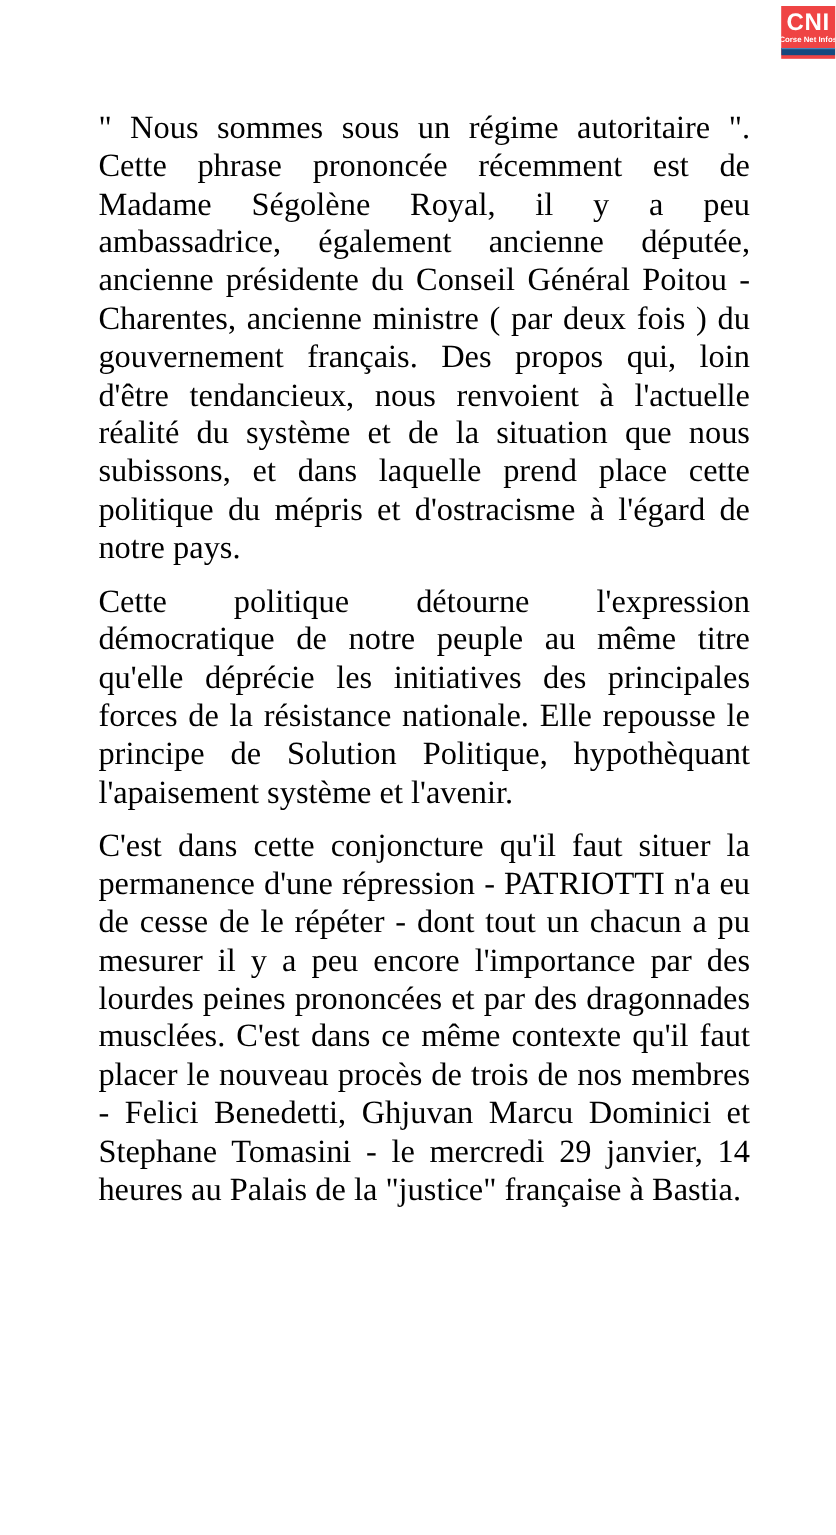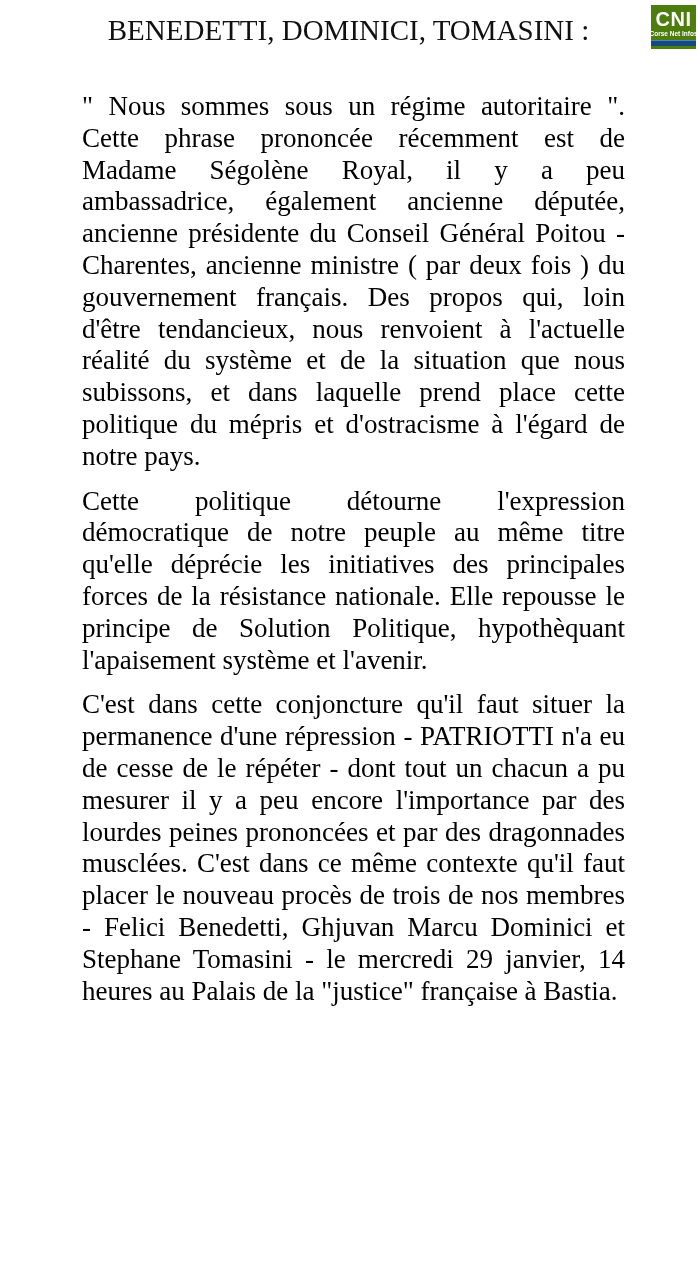--- a/index.html
+++ b/index.html
@@ -36,21 +36,21 @@
     line-height: 31.8px;
     color: #000000;
   }
   .body-copy p { margin: 0 0 13px 0; }
   .logo {
     position: absolute;
     top: 5px;
     left: 651px;
     width: 45px;
     height: 44px;
-    background: #4d7c0f;
+    background: #ef4444;
     display: flex;
     flex-direction: column;
     align-items: center;
     justify-content: flex-start;
     font-family: "Liberation Sans", sans-serif;
     overflow: hidden;
   }
   .logo-acronym {
     color: #ffffff;
     font-weight: 700;
@@ -79,21 +79,21 @@
 
 <div class="page">
 
   <div class="logo">
     <div class="logo-acronym">CNI</div>
     <div class="logo-name">Corse Net Infos</div>
     <div class="logo-strip"></div>
   </div>
 
 
-  <h2 class="headline"><span>BENEDETTI, DOMINICI, TOMASINI :</span><br></h2>
+  <h2 class="headline"><br></h2>
 
   <div class="body-copy">
     <p>" Nous sommes sous un régime autoritaire ". Cette phrase prononcée récemment est de Madame Ségolène Royal, il y a peu ambassadrice, également ancienne députée, ancienne présidente du Conseil Général Poitou - Charentes, ancienne ministre ( par deux fois ) du gouvernement français. Des propos qui, loin d'être tendancieux, nous renvoient à l'actuelle réalité du système et de la situation que nous subissons, et dans laquelle prend place cette politique du mépris et d'ostracisme à l'égard de notre pays.</p>
     <p>Cette politique détourne l'expression démocratique de notre peuple au même titre qu'elle déprécie les initiatives des principales forces de la résistance nationale. Elle repousse le principe de Solution Politique, hypothèquant l'apaisement système et l'avenir.</p>
     <p>C'est dans cette conjoncture qu'il faut situer la permanence d'une répression - PATRIOTTI n'a eu de cesse de le répéter - dont tout un chacun a pu mesurer il y a peu encore l'importance par des lourdes peines prononcées et par des dragonnades musclées.  C'est dans ce même contexte qu'il faut placer le nouveau procès de trois de nos membres - Felici Benedetti, Ghjuvan Marcu Dominici et Stephane Tomasini - le mercredi 29 janvier, 14 heures au Palais de la "justice" française à Bastia.</p>
   </div>
 
 </div>
 
 </body></html>

